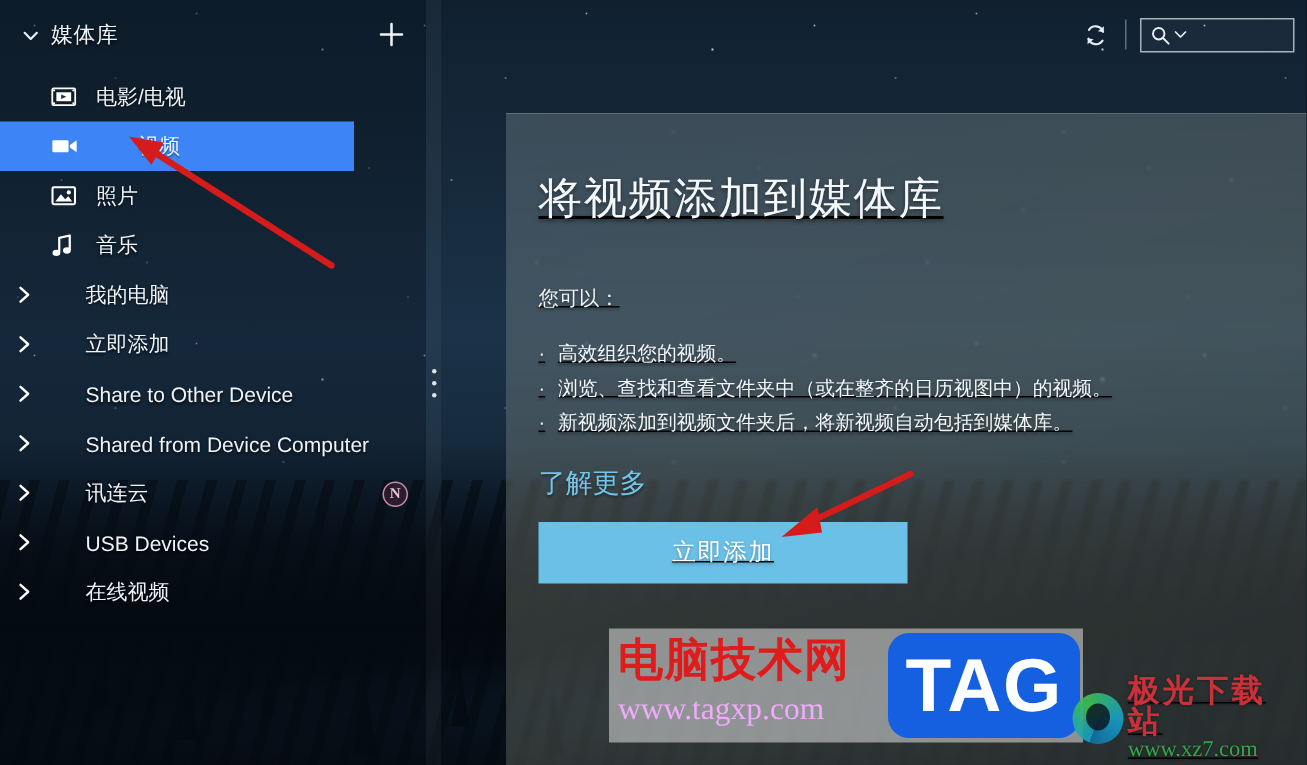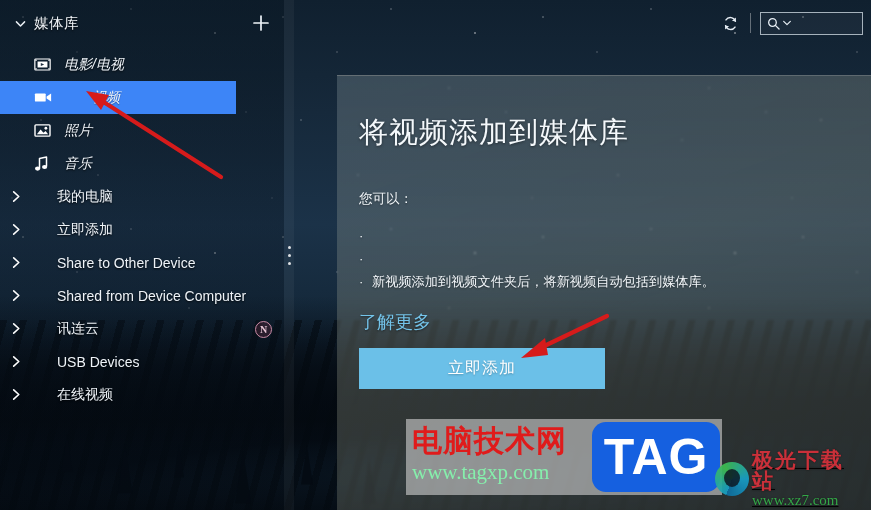--- a/index.html
+++ b/index.html
@@ -106,21 +106,21 @@
     position: relative;
     display: flex; align-items: center;
     height: 33px;
     padding-left: 10px;
     cursor: pointer;
     color: #eef3f8;
     font-size: 14px;
     text-shadow: 0 1px 2px rgba(0,0,0,.8);
     white-space: nowrap;
   }
-  .sb-row.child { padding-left: 34px; font-style: italic; }
+  .sb-row.child { padding-left: 34px; }
   .sb-row.selected {
     background: #3d85f7;
     width: 236px;
     text-shadow: 0 1px 1px rgba(0,0,0,.35);
     gap: 28px;
   }
   .sb-ico {
     width: 24px; flex: 0 0 24px;
     display: flex; align-items: center; justify-content: flex-start;
     color: #ffffff;
@@ -183,21 +183,21 @@
   
   .content-card {
     position: absolute;
     left: 337px; top: 75px;
     width: 534px; height: 435px;
     background: linear-gradient(160deg, rgba(150,165,170,.30) 0%, rgba(145,150,135,.34) 45%, rgba(120,125,110,.30) 100%);
     backdrop-filter: blur(1px);
     border-top: 1px solid rgba(255,255,255,.22);
     overflow: hidden;
   }
-  .card-inner { position: relative; padding: 37px 0 0 22px; }
+  .card-inner { position: relative; padding: 37px 0 0 22px; text-decoration: underline; }
 
   .card-title {
     color: #f4f8fb;
     font-size: 29px;
     letter-spacing: 1px;
     text-shadow: 0 1px 3px rgba(0,0,0,.45);
     font-weight: normal;
   }
   .card-sub {
     margin-top: 37px;
@@ -247,21 +247,21 @@
     display: flex; align-items: stretch;
     background: rgba(205,205,205,.62);
   }
   .wm-tag .left { width: 192px; padding: 4px 0 0 6px; }
   .wm-tag .cn {
     color: #e01b1b; font-size: 30px; font-weight: bold;
     letter-spacing: 1px; line-height: 36px;
     font-family: "DejaVu Sans", sans-serif;
   }
   .wm-tag .url {
-    color: #86efac; font-size: 21px; line-height: 26px;
+    color: #f0abfc; font-size: 21px; line-height: 26px;
     font-family: "Liberation Serif", "DejaVu Serif", serif;
   }
   .wm-tag .tagbox {
     width: 132px; margin: 3px 2px 3px 0;
     background: #1560e0; border-radius: 14px;
     display: flex; align-items: center; justify-content: center;
     color: #ffffff; font-size: 50px; font-weight: bold;
     letter-spacing: 1px;
     font-family: "Liberation Sans", sans-serif;
   }
@@ -482,23 +482,25 @@
   </div>
 
   <div class="content-card">
     <div class="card-inner">
       <h1 class="card-title">将视频添加到媒体库</h1>
       <div class="card-sub">您可以：</div>
 
       <div class="bullets">
         <div class="bullet">
           <span class="dot">·</span>
+          <span>高效组织您的视频。</span>
         </div>
         <div class="bullet">
           <span class="dot">·</span>
+          <span>浏览、查找和查看文件夹中（或在整齐的日历视图中）的视频。</span>
         </div>
         <div class="bullet">
           <span class="dot">·</span>
           <span>新视频添加到视频文件夹后，将新视频自动包括到媒体库。</span>
         </div>
       </div>
 
       <a class="learn-more" href="#">了解更多</a>
 
       <button class="add-now-btn">立即添加</button>

